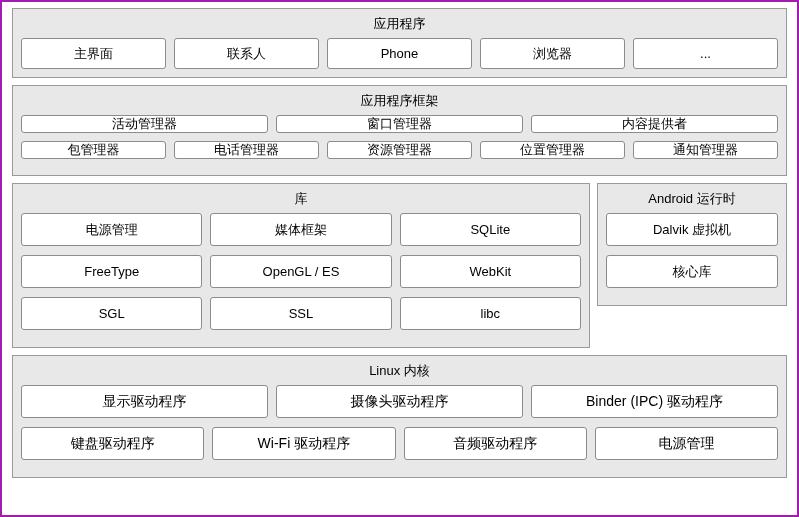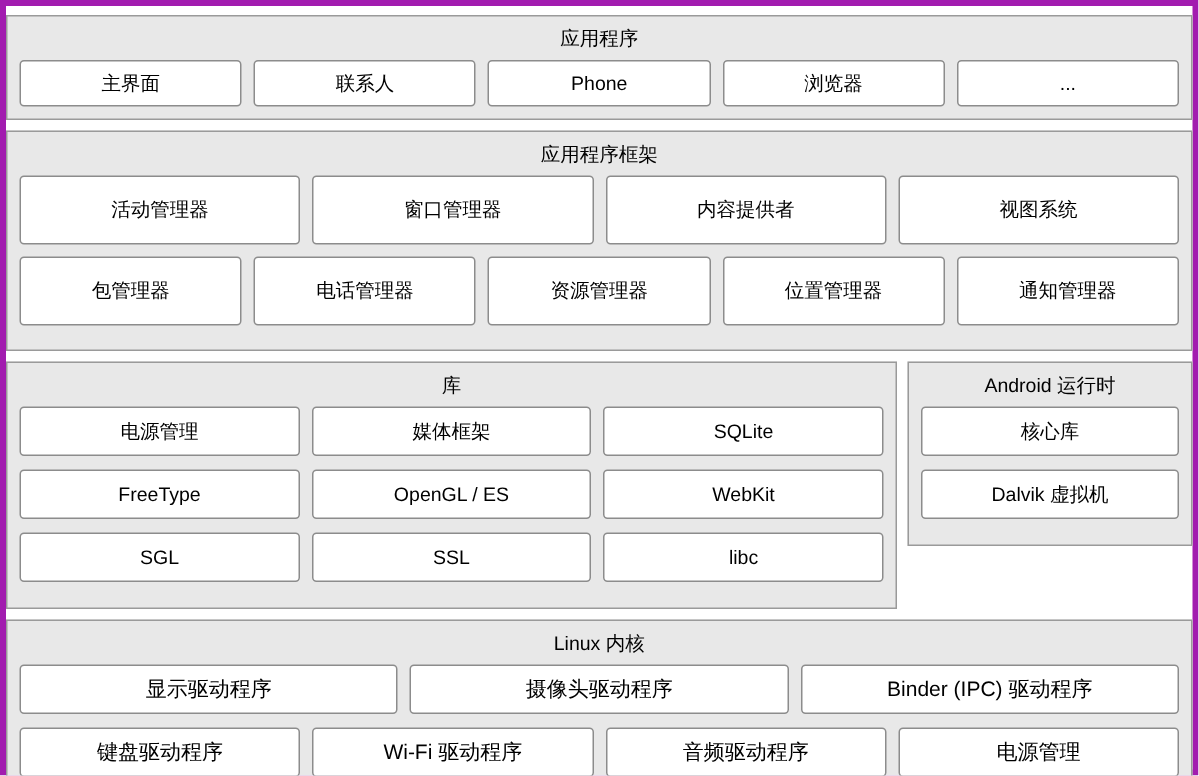--- a/index.html
+++ b/index.html
@@ -9,22 +9,22 @@
   }
   body {
     font-family: "Liberation Sans", "DejaVu Sans", sans-serif;
     color: #000000;
   }
   #stack {
     width: 799px;
     height: 517px;
     box-sizing: border-box;
     background: #ffffff;
-    border: 4px solid #a21caf;
-    padding: 6px 0;
+    border: 2px solid #a21caf;
+    padding: 6px 10px;
     display: flex;
     flex-direction: column;
     gap: 7px;
   }
   .layer {
     background: #e8e8e8;
     border: 1px solid #9a9a9a;
     box-sizing: border-box;
     padding: 6px 8px 8px 8px;
   }
@@ -94,21 +94,21 @@
     margin-bottom: 9px;
   }
   #layer-kernel .cell {
     height: 33px;
     font-size: 14px;
   }
   #layer-kernel .row {
     margin-bottom: 9px;
   }
   #layer-framework .cell {
-    height: 46px;
+    height: 18px;
   }
   #layer-framework .row {
     margin-bottom: 8px;
   }
 </style>
 </head>
 <body>
 
 <div id="stack">
 
@@ -122,21 +122,20 @@
       <div class="cell">...</div>
     </div>
   </div>
 
   <div class="layer" id="layer-framework">
     <div class="layer-title">应用程序框架</div>
     <div class="row">
       <div class="cell">活动管理器</div>
       <div class="cell">窗口管理器</div>
       <div class="cell">内容提供者</div>
-      <div class="cell">视图系统</div>
     </div>
     <div class="row">
       <div class="cell">包管理器</div>
       <div class="cell">电话管理器</div>
       <div class="cell">资源管理器</div>
       <div class="cell">位置管理器</div>
       <div class="cell">通知管理器</div>
     </div>
   </div>
 
@@ -155,24 +154,24 @@
       </div>
       <div class="row">
         <div class="cell">SGL</div>
         <div class="cell">SSL</div>
         <div class="cell">libc</div>
       </div>
     </div>
     <div class="split-side">
       <div class="layer-title">Android 运行时</div>
       <div class="row">
-        <div class="cell">核心库</div>
+        <div class="cell">Dalvik 虚拟机</div>
       </div>
       <div class="row">
-        <div class="cell">Dalvik 虚拟机</div>
+        <div class="cell">核心库</div>
       </div>
     </div>
   </div>
 
   <div class="layer" id="layer-kernel">
     <div class="layer-title">Linux 内核</div>
     <div class="row">
       <div class="cell">显示驱动程序</div>
       <div class="cell">摄像头驱动程序</div>
       <div class="cell">Binder (IPC) 驱动程序</div>

